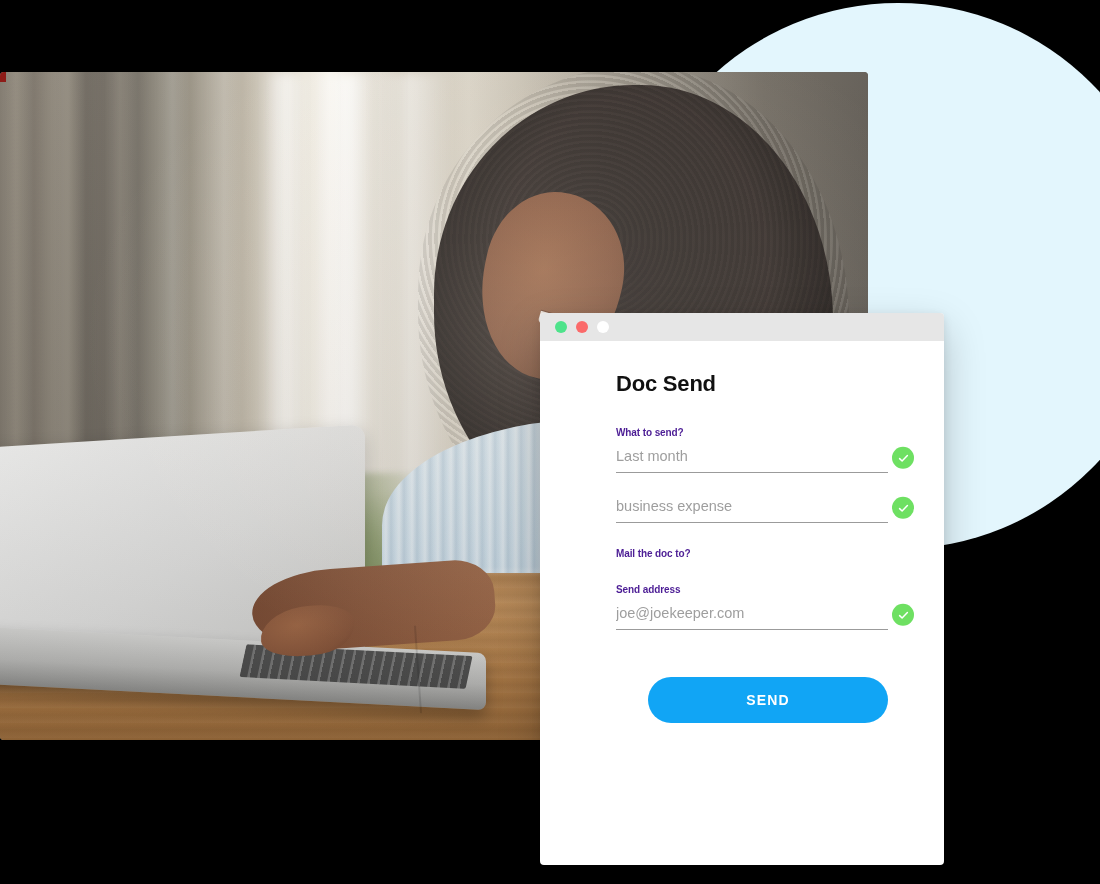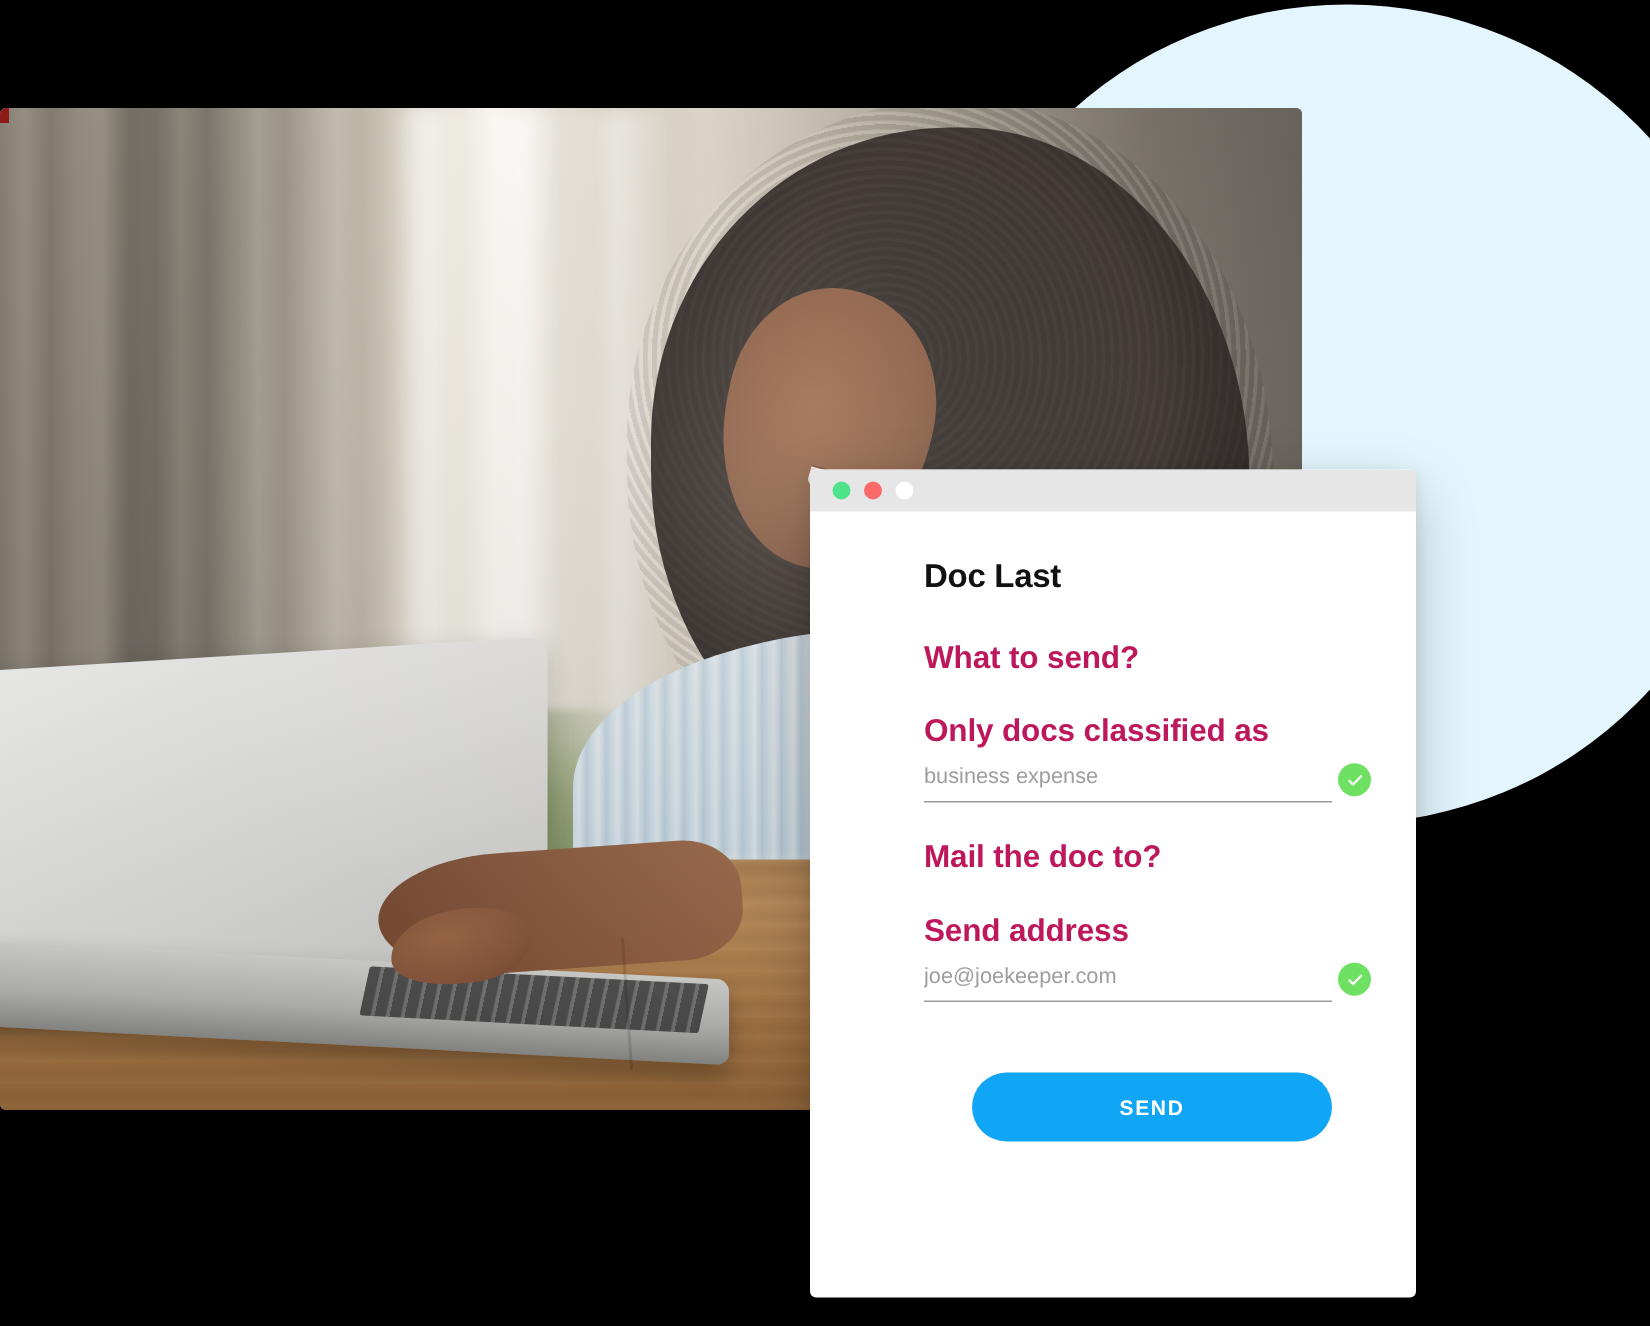--- a/index.html
+++ b/index.html
@@ -269,23 +269,23 @@
   .card-title {
     font-size: 22px;
     font-weight: bold;
     color: #111111;
     letter-spacing: -0.2px;
     margin-bottom: 30px;
   }
 
   .field { margin-bottom: 25px; position: relative; }
   .field-label {
-    font-size: 21px;
+    font-size: 10px;
     font-weight: bold;
-    color: #be185d;
+    color: #4c1d95;
     margin-bottom: 10px;
     letter-spacing: -0.1px;
   }
   .field-row {
     position: relative;
     display: flex;
     align-items: center;
     border-bottom: 1px solid #9b9b9b;
     padding-bottom: 8px;
   }
@@ -363,28 +363,35 @@
   <div class="card">
 
     <div class="titlebar">
       <span class="dot dot-green"></span>
       <span class="dot dot-red"></span>
       <span class="dot dot-white"></span>
     </div>
 
     <div class="card-body">
 
-      <div class="card-title">Doc Last</div>
+      <div class="card-title">Doc Send</div>
 
       <div class="field">
         <div class="field-label">What to send?</div>
+        <div class="field-row">
+          <input class="field-input" type="text" placeholder="Last month" style="">
+          <span class="check-badge">
+            <svg width="13" height="13" viewBox="0 0 13 13" aria-hidden="true">
+              <path d="M2.6 6.8 L5.1 9.2 L10.4 3.7" fill="none" stroke="#ffffff" stroke-width="1.5" stroke-linecap="round" stroke-linejoin="round"></path>
+            </svg>
+          </span>
+        </div>
       </div>
 
       <div class="field">
-        <div class="field-label">Only docs classified as</div>
         <div class="field-row">
           <input class="field-input" type="text" placeholder="business expense" style="">
           <span class="check-badge">
             <svg width="13" height="13" viewBox="0 0 13 13" aria-hidden="true">
               <path d="M2.6 6.8 L5.1 9.2 L10.4 3.7" fill="none" stroke="#ffffff" stroke-width="1.5" stroke-linecap="round" stroke-linejoin="round"></path>
             </svg>
           </span>
         </div>
       </div>
 

